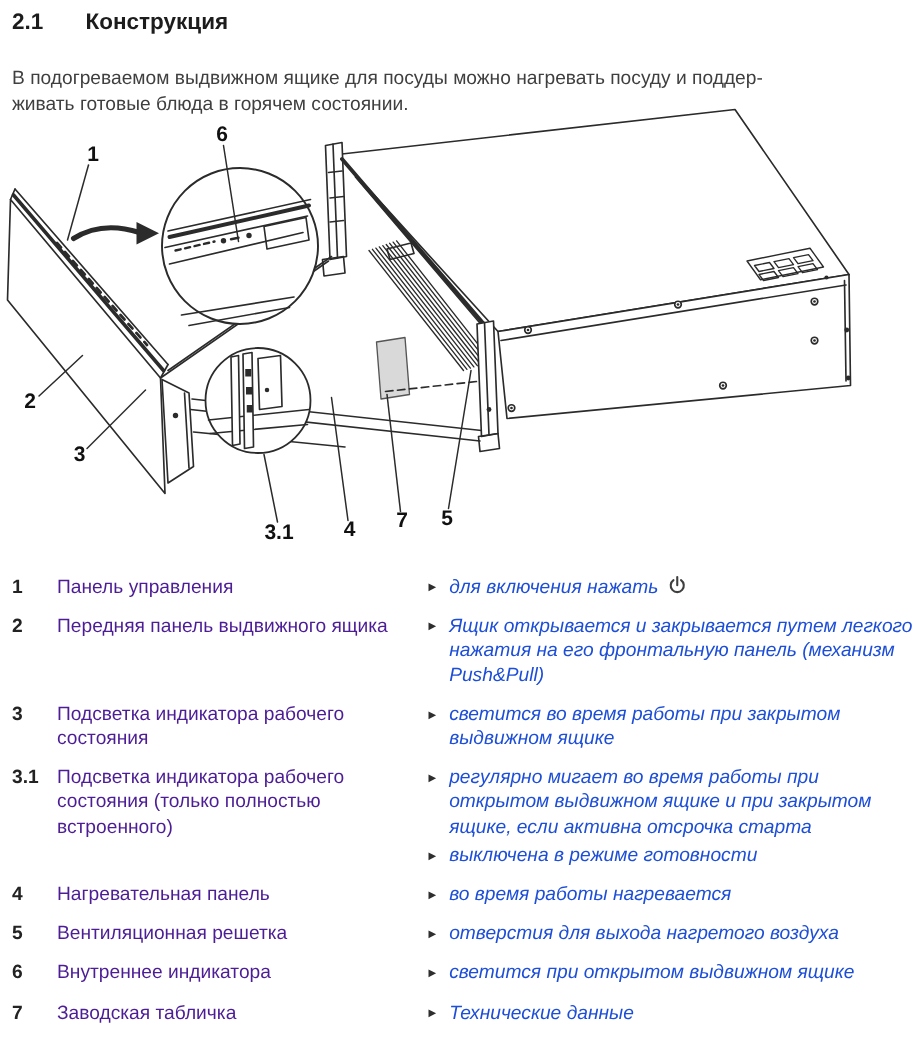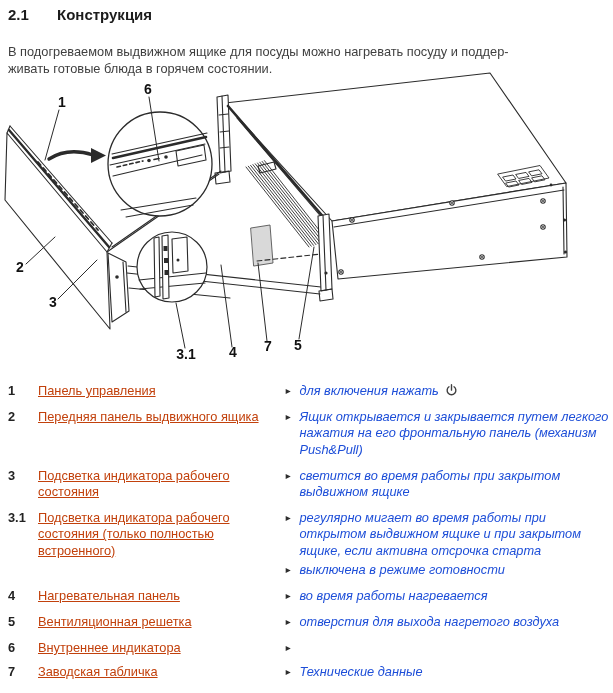--- a/index.html
+++ b/index.html
@@ -6,21 +6,21 @@
   .page{position:relative;width:613px;height:693px;background:#fff;overflow:hidden;
         font-family:"Liberation Sans","DejaVu Sans",sans-serif;color:#3d3d3d;padding-left:44px;}
   .header{position:absolute;top:6px;left:8px;display:flex;align-items:baseline;}
   .sec-num{font-size:15px;font-weight:bold;color:#1c1c1c;width:49px;}
   .sec-title{font-size:15px;font-weight:bold;color:#1c1c1c;}
   .intro{position:absolute;top:31px;left:8px;width:600px;font-size:12.8px;line-height:17px;color:#3f3f3f;margin-top:12px;}
   .diagram{position:absolute;top:70px;left:0;width:613px;height:310px;}
   .legend{position:absolute;top:383px;left:8px;right:8px;font-size:12.8px;line-height:16.2px;}
   .lrow{display:flex;margin-bottom:7px;}
   .lnum{width:30px;flex:none;font-weight:bold;color:#232323;}
-  .lterm{width:240px;flex:none;padding-right:6px;color:#c2410c;text-decoration:underline;}
+  .lterm{width:240px;flex:none;padding-right:6px;color:#4c1d95;}
   .ldescs{flex:1;min-width:0;}
   .ldesc{display:flex;margin-bottom:3px;}
   .bullet{flex:none;font-size:8.5px;color:#2e2e2e;margin:3px 7px 0 0;line-height:10px;}
   .dtext{color:#1d4ed8;max-width:316px;font-style:italic;}
   .pwr{vertical-align:-2px;margin-left:3px;}
   svg text.callout{font-family:"Liberation Sans","DejaVu Sans",sans-serif;font-size:14px;font-weight:bold;fill:#111;}
 </style>
 </head>
 <body>
 
@@ -266,20 +266,21 @@
   </div>
 </div>
   </div>
 
   <div class="lrow">
     <div class="lnum">6</div>
     <div class="lterm">Внутреннее индикатора</div>
     <div class="ldescs">
   <div class="ldesc">
     <span class="bullet">►</span>
+    <span class="dtext">светится при открытом выдвижном ящике</span>
   </div>
 </div>
   </div>
 
   <div class="lrow">
     <div class="lnum">7</div>
     <div class="lterm">Заводская табличка</div>
     <div class="ldescs">
   <div class="ldesc">
     <span class="bullet">►</span>

